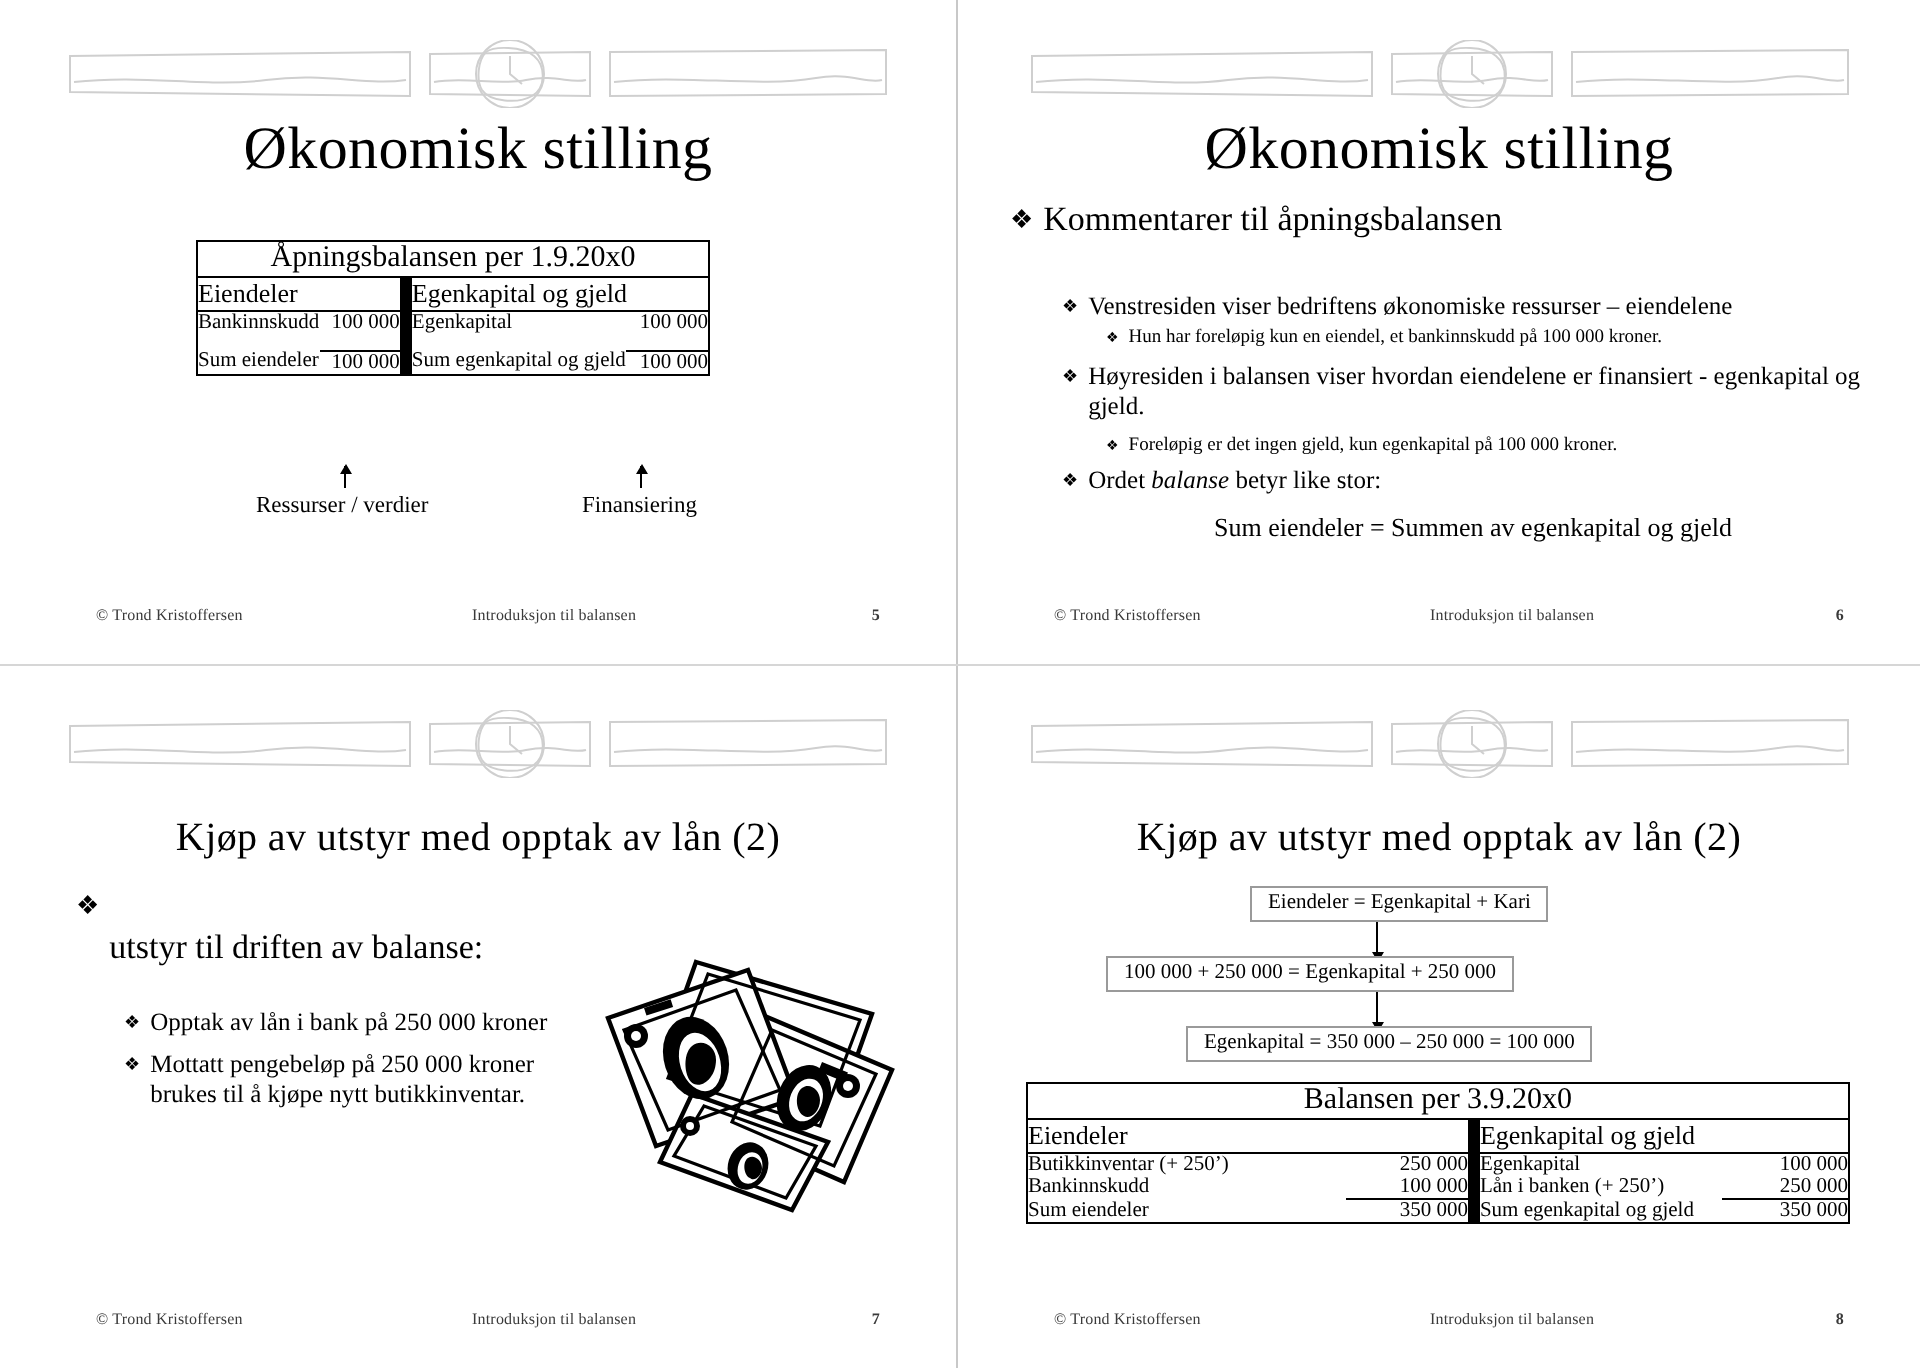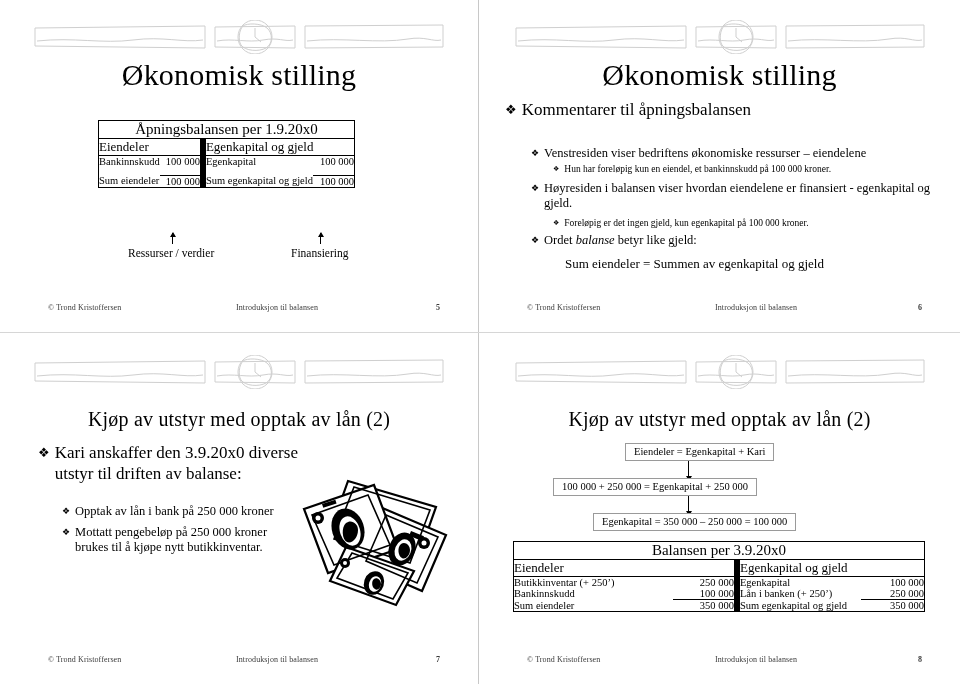--- a/index.html
+++ b/index.html
@@ -140,21 +140,21 @@
   }
   .b .tx { flex: 1 1 auto; }
 
   .lvl1 { font-size: 17px; }
   .lvl1 .mk { font-size: 13px; top: 3px; }
   .lvl2 { font-size: 12.5px; }
   .lvl2 .mk { font-size: 9px; top: 3px; }
   .lvl3 { font-size: 9.5px; }
   .lvl3 .mk { font-size: 7px; top: 2px; }
 
-  .plain { position: absolute; }
+  .plain { position: absolute; margin-left: 42px; }
 
   
   .fbox {
     position: absolute;
     border: 1px solid #9a9a9a;
     background: #fff;
     font-size: 10.5px;
     padding: 2px 8px 3px 8px;
     white-space: nowrap;
     text-align: center;
@@ -290,21 +290,21 @@
       <span class="tx">Høyresiden i balansen viser hvordan eiendelene er finansiert - egenkapital og gjeld.</span>
     </div>
 
     <div class="b lvl3" style="left:74px; top:218px; width:400px;">
       <span class="mk">❖</span>
       <span class="tx">Foreløpig er det ingen gjeld, kun egenkapital på 100 000 kroner.</span>
     </div>
 
     <div class="b lvl2" style="left:52px; top:233px; width:400px;">
       <span class="mk">❖</span>
-      <span class="tx"><span>Ordet </span><em>balanse</em><span> betyr like gjeld:</span></span>
+      <span class="tx"><span>Ordet </span><em>balanse</em><span> betyr like stor:</span></span>
     </div>
 
     <div class="plain" style="left:86px; top:256px; font-size:13px;">Sum eiendeler  =  Summen av egenkapital og gjeld</div>
 
     <div class="footer">
       <span class="f-left">© Trond Kristoffersen</span>
       <span class="f-mid">Introduksjon til balansen</span>
       <span class="f-num">6</span>
     </div>
   </div>
@@ -325,21 +325,21 @@
           <path d="M222 8 L222 17 L228 22"></path>
         </g>
       </svg>
     </div>
 
     <div class="title">Kjøp av utstyr med opptak av lån (2)</div>
 
     <div class="b lvl1" style="left:38px; top:110px; width:290px;">
       <span class="mk">❖</span>
       <span class="tx">
-        <span>Kari anskaffer den 3.9.20x0 diverse</span><br>
+        <br>
         <span>utstyr til driften av balanse:</span>
       </span>
     </div>
 
     <div class="b lvl2" style="left:62px; top:171px; width:260px;">
       <span class="mk">❖</span>
       <span class="tx">Opptak av lån i bank på 250 000 kroner</span>
     </div>
 
     <div class="b lvl2" style="left:62px; top:192px; width:260px;">

